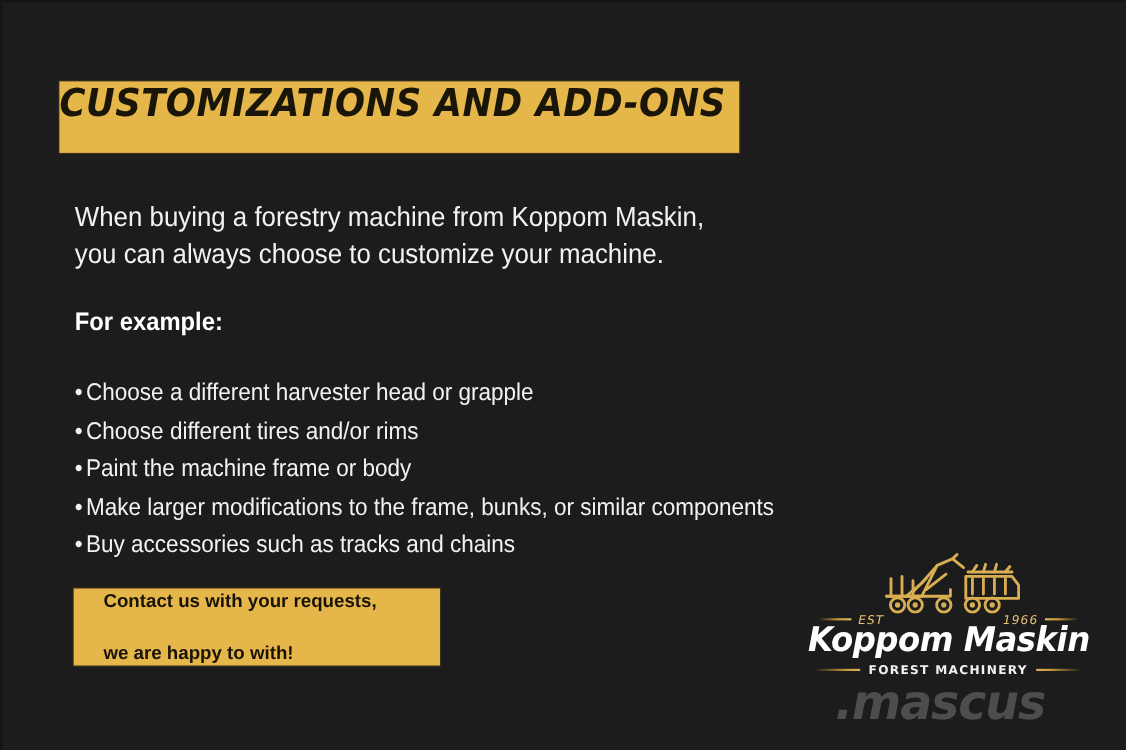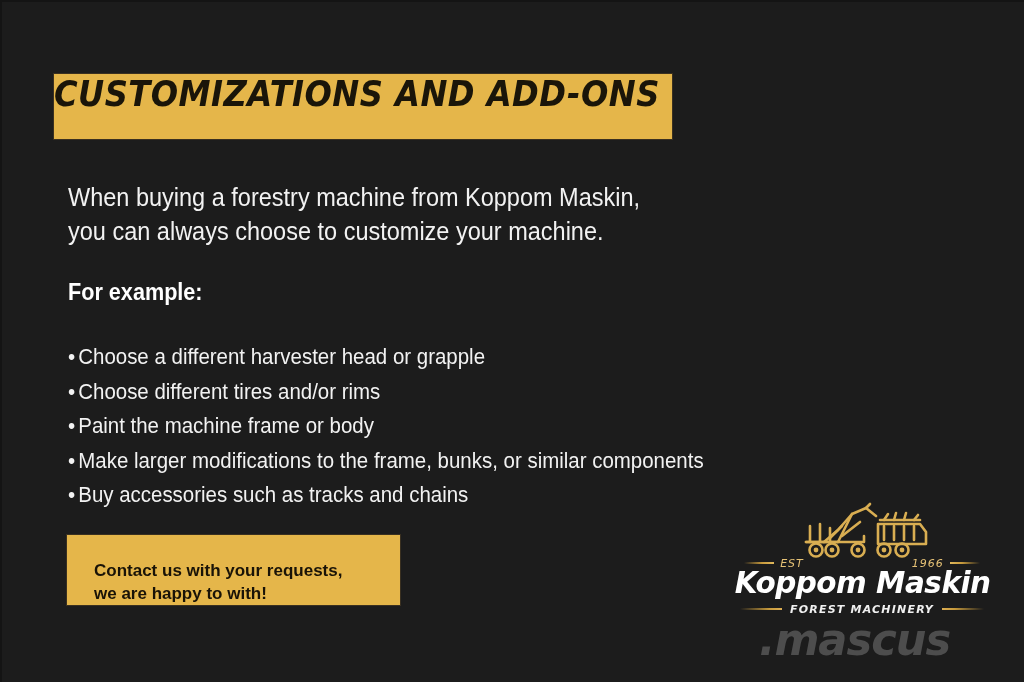--- a/index.html
+++ b/index.html
@@ -104,21 +104,21 @@
     position: absolute;
     left: 65px;
     top: 533px;
     width: 333px;
     height: 70px;
     background: #e5b64a;
     box-shadow: 0 0 0 1px #3a3020;
     box-sizing: border-box;
     display: flex;
     flex-direction: column;
-    justify-content: flex-end;
+    justify-content: space-between;
     padding-left: 27px;
   }
   .cta-line {
     color: #191307;
     font-size: 17px;
     font-weight: bold;
     line-height: 23px;
     font-family: "Liberation Sans", sans-serif;
     white-space: nowrap;
   }
@@ -197,21 +197,20 @@
     height: 2px;
     background: linear-gradient(90deg, rgba(200,150,50,0) 0%, #c79a3c 70%, #dcae53 100%);
   }
   .tag-rule.right {
     background: linear-gradient(270deg, rgba(200,150,50,0) 0%, #c79a3c 70%, #dcae53 100%);
   }
   .logo-tagline {
     color: #f0f0f0;
     font-family: "DejaVu Sans", sans-serif;
     font-weight: bold;
-    font-style: italic;
     font-size: 11px;
     letter-spacing: 1.2px;
     white-space: nowrap;
     flex: 0 0 auto;
   }
 
   
   .watermark {
     position: absolute;
     left: 757px;

